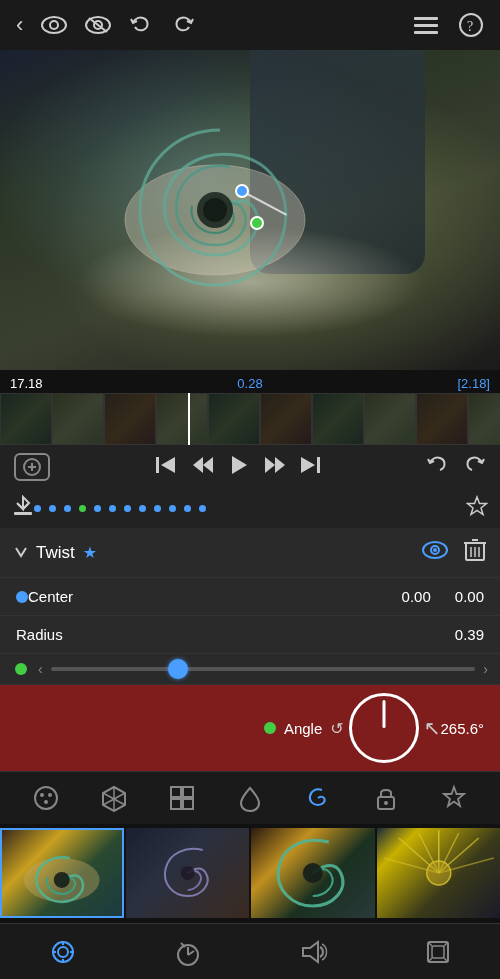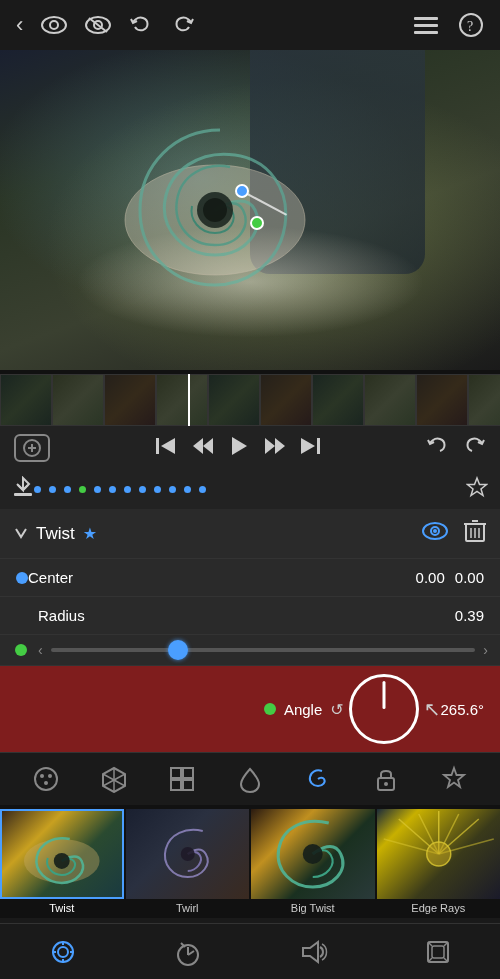--- a/index.html
+++ b/index.html
@@ -190,21 +190,21 @@
       background: #2a2a2a;
       border-top: 1px solid #333;
     }
     .param-left { display: flex; align-items: center; }
     .param-dot-blue {
       width: 12px; height: 12px;
       background: #4a9eff;
       border-radius: 50%;
     }
     .param-name { font-size: 15px; color: #fff; }
-    .param-values { display: flex; gap: 10px; text-align: center; }
+    .param-values { display: flex; gap: 24px; text-align: center; }
     .param-value { font-size: 15px; color: #fff; }
 
     
     .slider-row {
       display: flex;
       align-items: center;
       padding: 6px 12px;
       background: #2a2a2a;
       gap: 8px;
       border-top: 1px solid #333;
@@ -439,20 +439,25 @@
       <ellipse cx="110" cy="110" rx="12" ry="12" fill="rgba(10,15,12,0.95)"></ellipse>
     </svg>
 
     <div class="ctrl-line"></div>
     <div class="ctrl-point-blue"></div>
     <div class="ctrl-point-green"></div>
   </div>
 </div>
 
 <div class="timeline-section">
+  <div class="timeline-numbers">
+    <span class="time-left">17.18</span>
+    <span class="time-center">0.28</span>
+    <span class="time-right">[2.18]</span>
+  </div>
   <div class="timeline-strip">
     <div class="timeline-thumb"></div>
     <div class="timeline-thumb"></div>
     <div class="timeline-thumb"></div>
     <div class="timeline-thumb"></div>
     <div class="timeline-thumb"></div>
     <div class="timeline-thumb"></div>
     <div class="timeline-thumb"></div>
     <div class="timeline-thumb"></div>
     <div class="timeline-thumb"></div>
@@ -585,21 +590,21 @@
     <span class="param-name">Center</span>
   </div>
   <div class="param-values">
     <span class="param-value">0.00</span>
     <span class="param-value">0.00</span>
   </div>
 </div>
 
 <div class="param-row">
   <div class="param-left">
-    <span class="param-name" style="margin-left:22px;">Radius</span>
+    <span class="param-name" style="">Radius</span>
   </div>
   <div class="param-values">
     <span class="param-value">0.39</span>
   </div>
 </div>
 
 <div class="slider-row">
   <div style="width:18px;height:18px;display:flex;align-items:center;justify-content:center;">
     <div style="width:12px;height:12px;background:#44cc44;border-radius:50%;"></div>
   </div>

